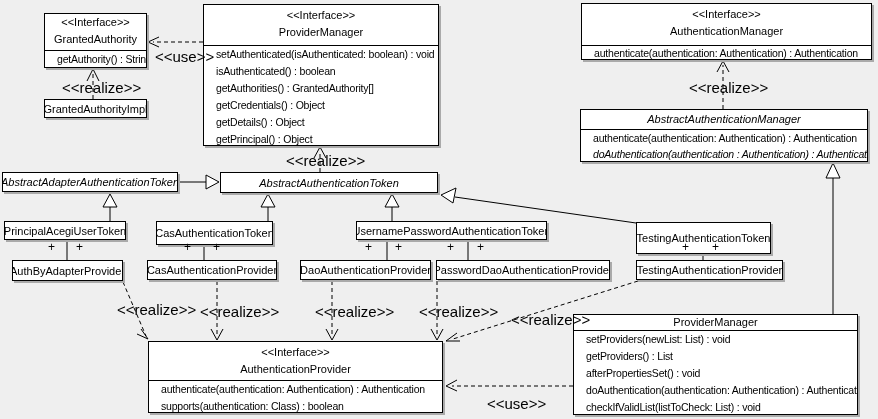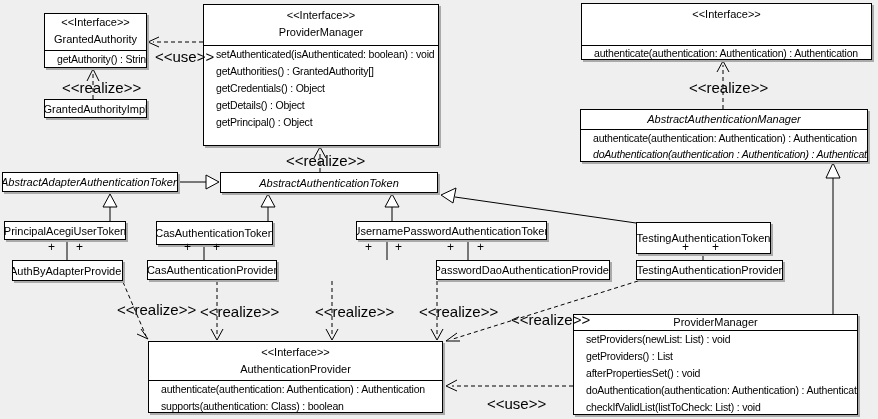--- a/index.html
+++ b/index.html
@@ -102,29 +102,31 @@
   <div class="box nameonly" style="left:44px; top:99px; width:103px; height:19px;">
     <span>GrantedAuthorityImpl</span>
   </div>
 
   <div class="box" style="left:203px; top:4px; width:236px; height:142px;">
     <div class="hdr" style="height:38px; padding-top:2px;">
       <div class="stereo">&lt;&lt;Interface&gt;&gt;</div>
       <div class="cname">ProviderManager</div>
     </div>
     <div class="m">setAuthenticated(isAuthenticated: boolean) : void</div>
+    <div class="m">isAuthenticated() : boolean</div>
     <div class="m">getAuthorities() : GrantedAuthority[]</div>
     <div class="m">getCredentials() : Object</div>
     <div class="m">getDetails() : Object</div>
     <div class="m">getPrincipal() : Object</div>
   </div>
 
   <div class="box" style="left:581px; top:3px; width:291px; height:57px;">
     <div class="hdr" style="height:39px; padding-top:2px;">
       <div class="stereo">&lt;&lt;Interface&gt;&gt;</div>
+      <div class="cname">AuthenticationManager</div>
     </div>
     <div class="m" style="line-height:15px;">authenticate(authentication: Authentication) : Authentication</div>
   </div>
 
   <div class="box abstract" style="left:580px; top:109px; width:288px; height:53px;">
     <div class="hdr" style="height:19px;">
       <div class="cname" style="line-height:19px;">AbstractAuthenticationManager</div>
     </div>
     <div class="m" style="line-height:16px;">authenticate(authentication: Authentication) : Authentication</div>
     <div class="m it" style="line-height:16px;">doAuthentication(authentication : Authentication) : Authentication</div>
@@ -149,20 +151,23 @@
   </div>
   <div class="box nameonly" style="left:636px; top:222px; width:135px; height:32px;">
     <span>TestingAuthenticationToken</span>
   </div>
 
   <div class="box nameonly" style="left:12px; top:260px; width:111px; height:21px;">
     <span>AuthByAdapterProvider</span>
   </div>
   <div class="box nameonly" style="left:147px; top:260px; width:130px; height:20px;">
     <span>CasAuthenticationProvider</span>
+  </div>
+  <div class="box nameonly" style="left:300px; top:260px; width:131px; height:20px;">
+    <span>DaoAuthenticationProvider</span>
   </div>
   <div class="box nameonly" style="left:436px; top:260px; width:174px; height:20px;">
     <span>PasswordDaoAuthenticationProvider</span>
   </div>
   <div class="box nameonly" style="left:636px; top:260px; width:147px; height:20px;">
     <span>TestingAuthenticationProvider</span>
   </div>
 
   <div class="box" style="left:148px; top:341px; width:295px; height:72px;">
     <div class="hdr" style="height:36px; padding-top:2px;">

